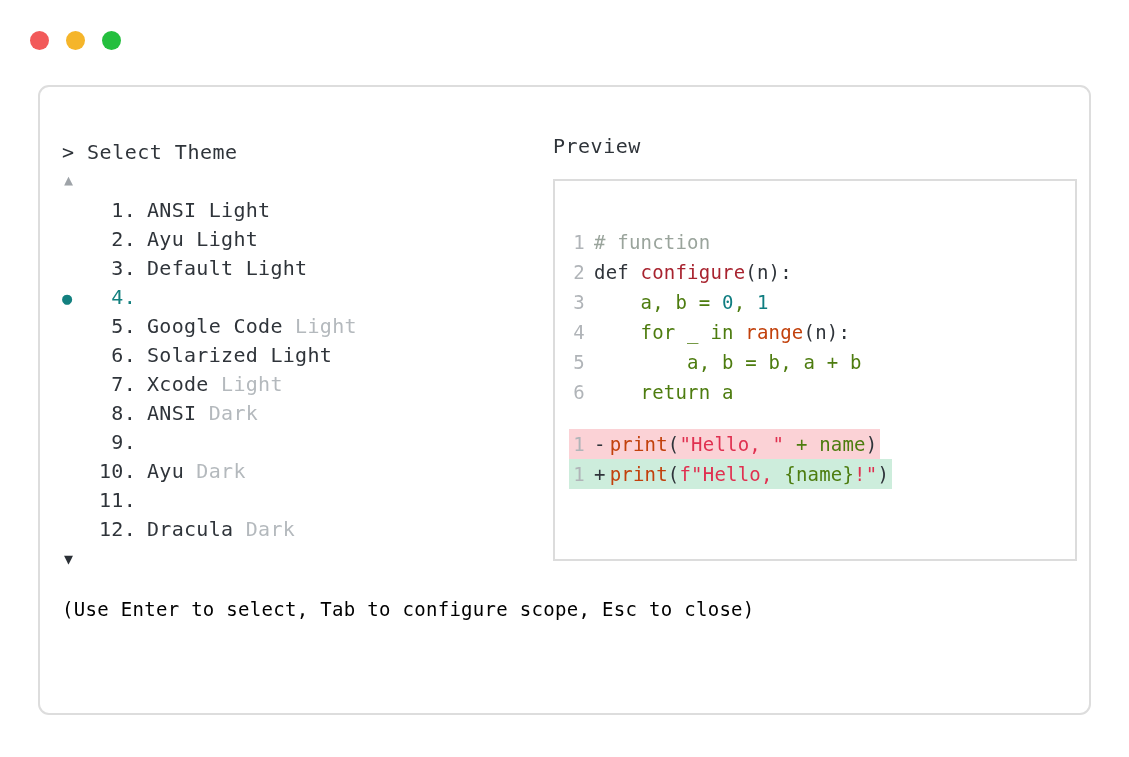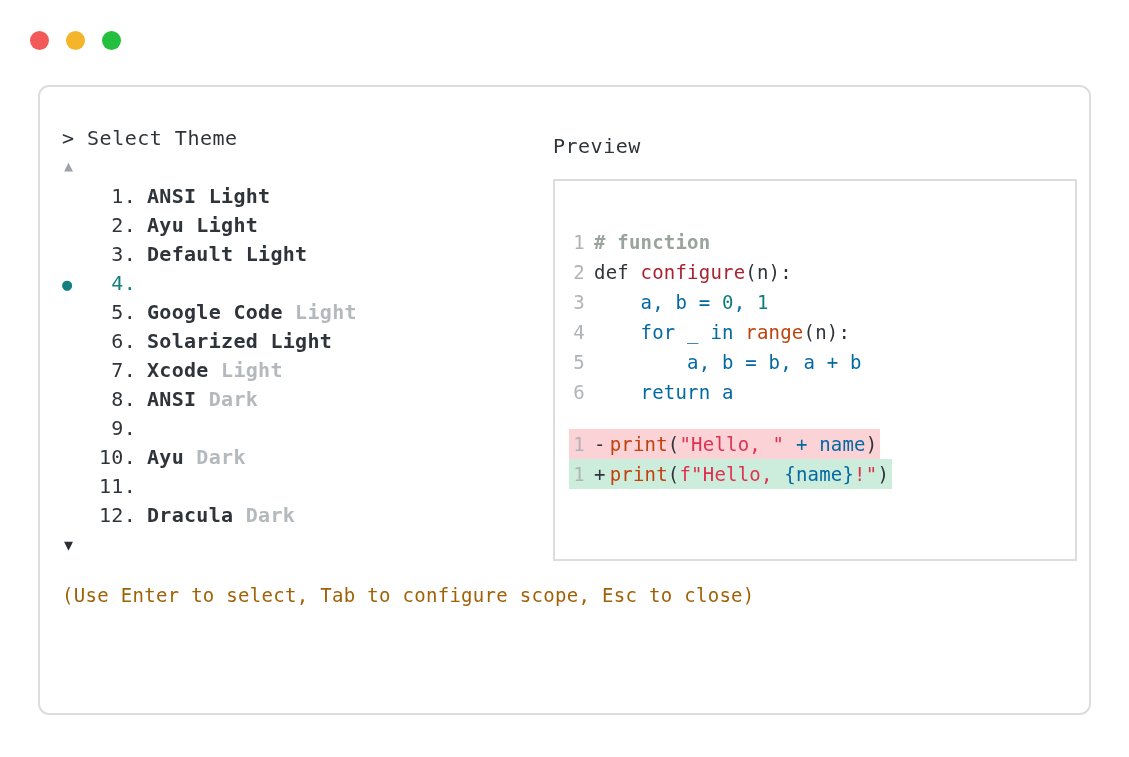--- a/index.html
+++ b/index.html
@@ -54,21 +54,21 @@
 
   .panel-inner {
     position: absolute;
     inset: 0;
   }
 
   
   .left-col {
     position: absolute;
     left: 22px;
-    top: 38px;
+    top: 52px;
     width: 470px;
   }
   .prompt-line {
     font-size: 20px;
     color: #2f343a;
     letter-spacing: 0.5px;
     line-height: 26px;
     white-space: pre;
   }
   .scroll-arrow {
@@ -103,36 +103,35 @@
   }
   .num-cell {
     width: 44px;
     flex: 0 0 44px;
     text-align: right;
     color: #2f343a;
   }
   .name-cell {
     padding-left: 11px;
     color: #2f343a;
-    font-weight: bold;
   }
   .variant {
     color: #b4b9bd;
   }
   .theme-row.selected .num-cell,
   .theme-row.selected .name-cell,
   .theme-row.selected .variant {
     color: #13807f;
   }
 
   .hint {
     margin-top: 27px;
     font-size: 19px;
     line-height: 26px;
-    color: #a16207;
+    color: #000000;
     white-space: pre;
     letter-spacing: 0.3px;
   }
 
   
   .right-col {
     position: absolute;
     left: 497px;
     top: 46px;
     width: 530px;
@@ -169,23 +168,23 @@
     white-space: pre;
     letter-spacing: 0.2px;
   }
   .ln {
     width: 16px;
     flex: 0 0 16px;
     text-align: right;
     color: #b0b4b8;
     margin-right: 9px;
   }
-  .code-text { color: #0369a1; }
-
-  .tok-comment { color: #9aa49c; font-weight: bold; }
+  .code-text { color: #4d7c0f; }
+
+  .tok-comment { color: #9aa49c; }
   .tok-kw      { color: #2f343a; margin-top: 34px; }
   .tok-fn      { color: #a8232f; }
   .tok-num     { color: #0f7d80; }
   .tok-builtin { color: #c2410c; }
   .tok-str     { color: #e03050; }
   .tok-punct   { color: #2f343a; }
   .tok-bang    { color: #e03050; }
 
   .diff-block { margin-top: 22px; }
   .diff-line {

